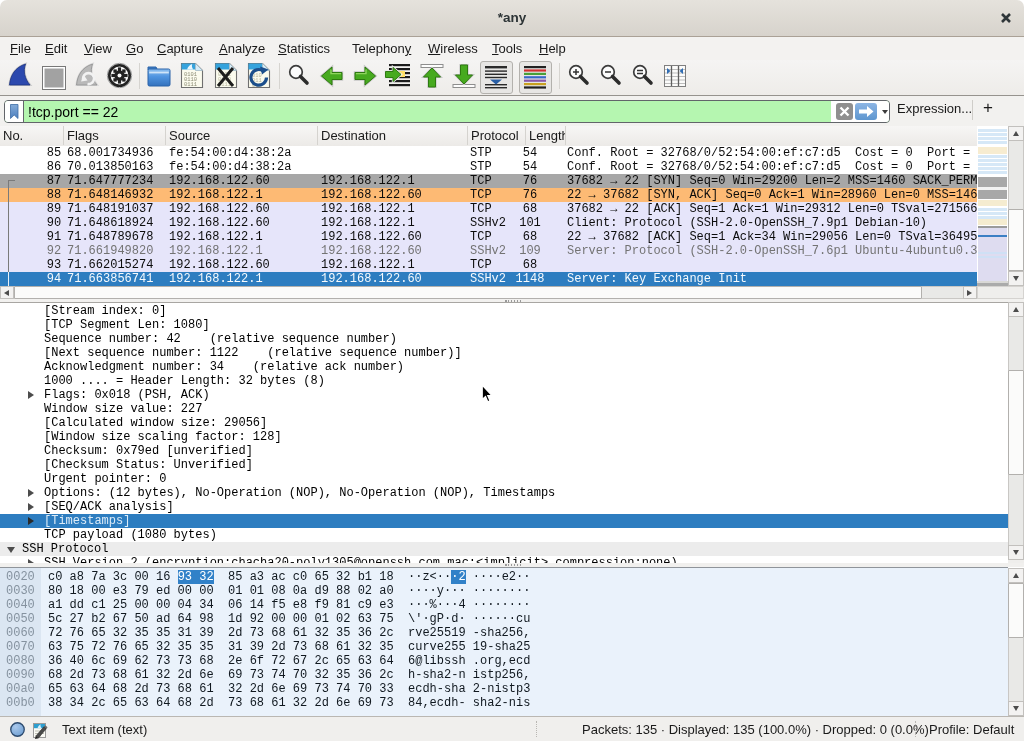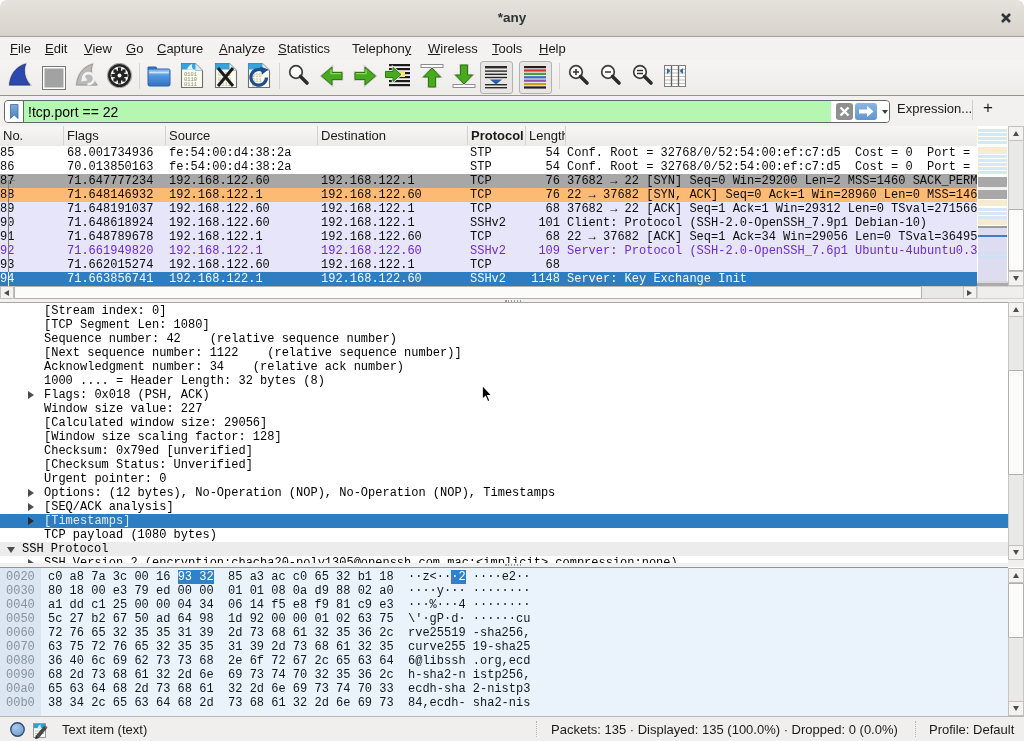--- a/index.html
+++ b/index.html
@@ -34,26 +34,26 @@
   #exp-sep{left:972px;top:100px;width:1px;height:20px;background:#cfcdc9;}
   #plus{left:983px;top:98px;font-size:17px;color:#1a1a1a;}
   
   #plheader{left:0;top:126px;width:977px;height:20px;
     background:linear-gradient(#f7f6f5,#eceae7);border-bottom:1px solid #b8b5b0;}
   .hcol{position:absolute;top:0;height:19px;border-right:1px solid #d5d3cf;
     font-size:13px;color:#1a1a1a;line-height:19px;padding-left:3px;overflow:hidden;box-sizing:border-box;}
   
   .prow{position:absolute;left:0;width:977px;height:14px;overflow:hidden;}
   .prow span{position:absolute;top:0;font-family:"Liberation Mono",monospace;font-size:12px;line-height:14px;white-space:pre;}
-  .c-no{left:0;width:62px;text-align:left;}
+  .c-no{left:0;width:62px;text-align:center;padding-left:23px;}
   .c-time{left:67px;}
   .c-src{left:169px;}
   .c-dst{left:321px;}
   .c-pro{left:470px;}
-  .c-len{left:500px;width:60px;text-align:right;}
+  .c-len{left:500px;width:60px;text-align:center;}
   .c-inf{left:567px;}
   
   .drow{position:absolute;left:0;width:1008px;height:14px;font-family:"Liberation Mono",monospace;
         font-size:12px;line-height:14px;white-space:pre;color:#000;overflow:hidden;}
   .tri{position:absolute;width:0;height:0;}
   .tri-r{border-left:6px solid #4c4c4c;border-top:4px solid transparent;border-bottom:4px solid transparent;}
   .tri-d{border-top:6px solid #4c4c4c;border-left:4px solid transparent;border-right:4px solid transparent;}
   
   .xrow{position:absolute;left:0;font-family:"Liberation Mono",monospace;font-size:12px;line-height:14px;white-space:pre;}
   .xoff{position:absolute;left:6px;color:#85929f;}
@@ -277,21 +277,21 @@
     </div>
   </div>
   <div id="expression" class="abs">Expression...</div>
   <div id="exp-sep" class="abs"></div>
   <div id="plus" class="abs">+</div>
   <div id="plheader" class="abs">
     <div class="hcol" style="left:0;width:64px;">No.</div>
     <div class="hcol" style="left:64px;width:102px;">Flags</div>
     <div class="hcol" style="left:166px;width:152px;">Source</div>
     <div class="hcol" style="left:318px;width:150px;">Destination</div>
-    <div class="hcol" style="left:468px;width:58px;font-weight:bold;">Protocol</div>
+    <div class="hcol" style="left:468px;width:58px;">Protocol</div>
     <div class="hcol" style="left:526px;width:40px;">Length</div>
     <div class="hcol" style="left:566px;width:411px;border-right:none;margin-top:29px;">Info</div>
   </div>
   <div id="packetlist" class="abs" style="left:0;top:146px;width:977px;height:140px;background:#fff;">
     <div class="prow" style="top:0;background:#fff;color:#0c0c0c;">
       <span class="c-no">85</span>
         <span class="c-time">68.001734936</span>
         <span class="c-src">fe:54:00:d4:38:2a</span>
         <span class="c-dst"></span>
         <span class="c-pro">STP</span>
@@ -345,21 +345,21 @@
     </div>
     <div class="prow" style="top:84px;background:#e6e5fa;color:#0c0c0c;">
       <span class="c-no">91</span>
         <span class="c-time">71.648789678</span>
         <span class="c-src">192.168.122.1</span>
         <span class="c-dst">192.168.122.60</span>
         <span class="c-pro">TCP</span>
         <span class="c-len">68</span>
         <span class="c-inf">22 → 37682 [ACK] Seq=1 Ack=34 Win=29056 Len=0 TSval=36495</span>
     </div>
-    <div class="prow" style="top:98px;background:#e6e5fa;color:#6d28d9;">
+    <div class="prow" style="top:98px;background:#e6e5fa;color:#737373;">
       <span class="c-no">92</span>
         <span class="c-time">71.661949820</span>
         <span class="c-src">192.168.122.1</span>
         <span class="c-dst">192.168.122.60</span>
         <span class="c-pro">SSHv2</span>
         <span class="c-len">109</span>
         <span class="c-inf">Server: Protocol (SSH-2.0-OpenSSH_7.6p1 Ubuntu-4ubuntu0.3</span>
     </div>
     <div class="prow" style="top:112px;background:#e6e5fa;color:#0c0c0c;">
       <span class="c-no">93</span>
@@ -505,20 +505,20 @@
       <path d="M4.6 5 C5.2 3.2 6.2 2 7.6 1.2 C7.3 2.6 7.6 4 8.5 5 Z" fill="#d9eefa"></path>
       <g stroke="#b9b9ad" stroke-width="0.9">
           <path d="M2 8 h9 M2 10.5 h9 M2 13 h6"></path>
         </g>
       <path d="M2.8 13.2 L11 3.6 L13.4 5.6 L5.2 15.2 Z" fill="#4a4a4a" stroke="#2a2a2a" stroke-width="0.6"></path>
       <path d="M11 3.6 L12.2 2.3 L14.6 4.3 L13.4 5.6 Z" fill="#6a6a6a"></path>
       <path d="M2.8 13.2 L5.2 15.2 L2 16 Z" fill="#1c1c1c"></path>
     </svg>
     <div class="abs" style="left:62px;top:5px;font-size:13px;color:#1a1a1a;">Text item (text)</div>
     <div class="abs" style="left:536px;top:4px;width:1px;height:16px;border-left:1px dotted #b9b7b3;"></div>
-    <div class="abs" style="left:551px;top:5px;font-size:13px;color:#1a1a1a;">Packets: 135 · Displayed: 135 (100.0%) · Dropped: 0 (0.0%)</div>
+    <div class="abs" style="left:582px;top:5px;font-size:13px;color:#1a1a1a;">Packets: 135 · Displayed: 135 (100.0%) · Dropped: 0 (0.0%)</div>
     <div class="abs" style="left:915px;top:4px;width:1px;height:16px;border-left:1px dotted #b9b7b3;"></div>
     <div class="abs" style="left:929px;top:5px;font-size:13px;color:#1a1a1a;">Profile: Default</div>
   </div>
   <svg class="abs" style="left:481px;top:384px" width="14" height="21" viewBox="0 0 14 21">
     <path d="M4.5 1 L4.5 15.5 L7.8 12.6 L10 17.8 L12.3 16.8 L10.1 11.7 L14.5 11.7 Z" transform="translate(-3.3,0)" fill="#000" stroke="#fff" stroke-width="1.3"></path>
   </svg>
 </div>
 
 </body></html>

